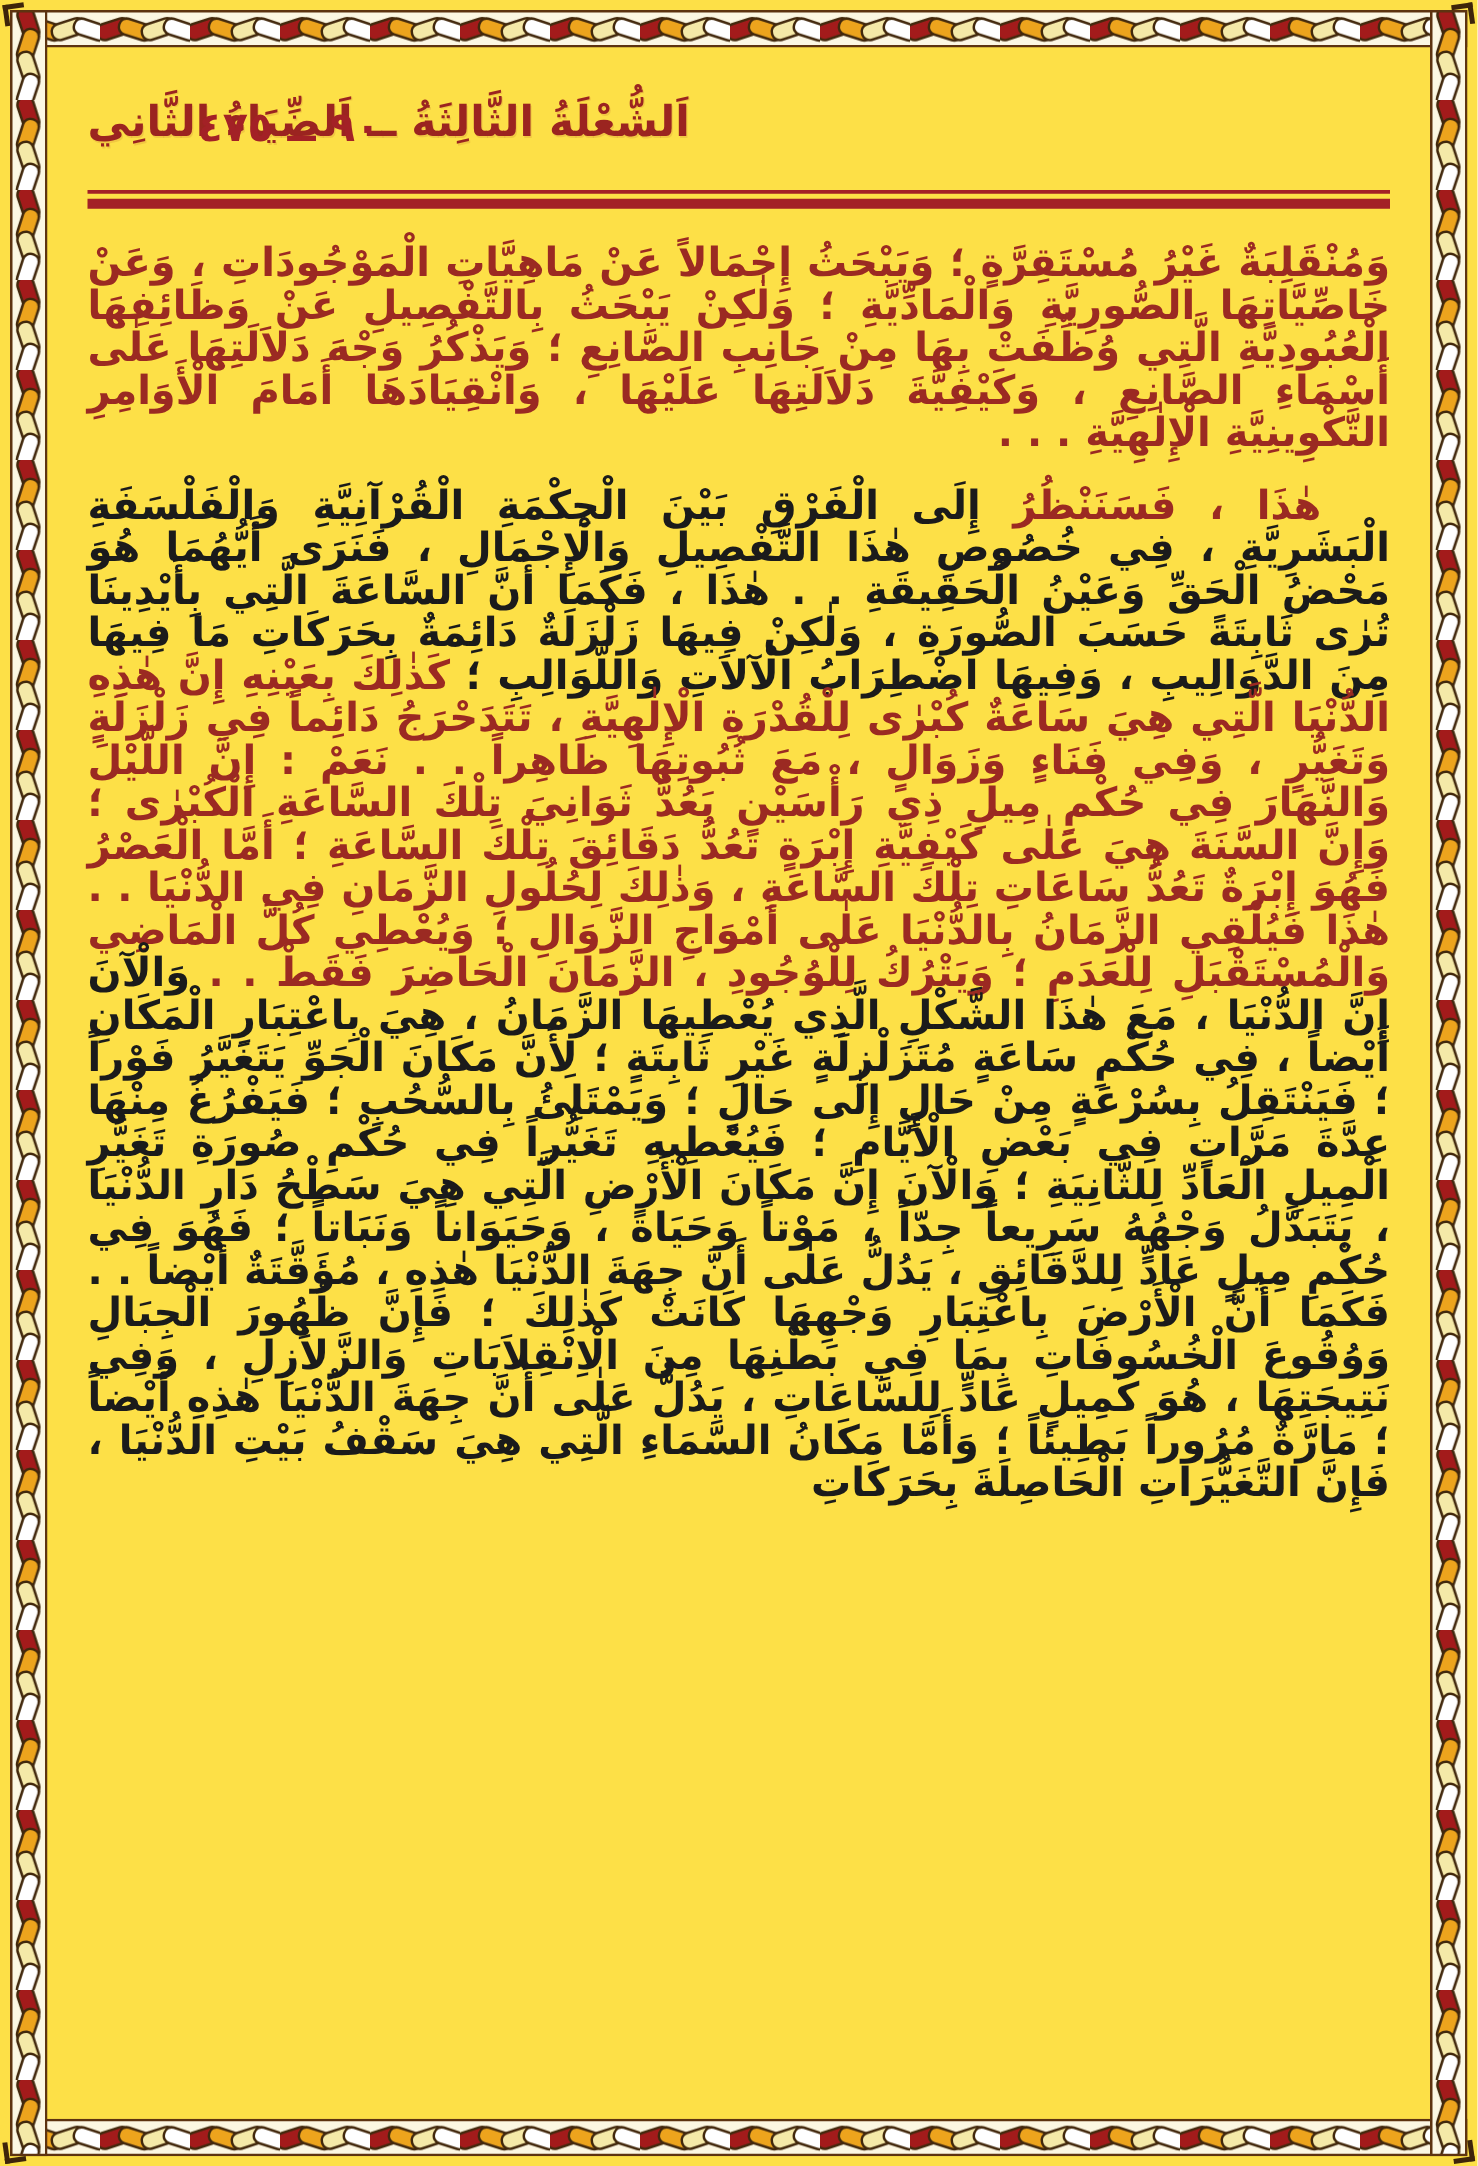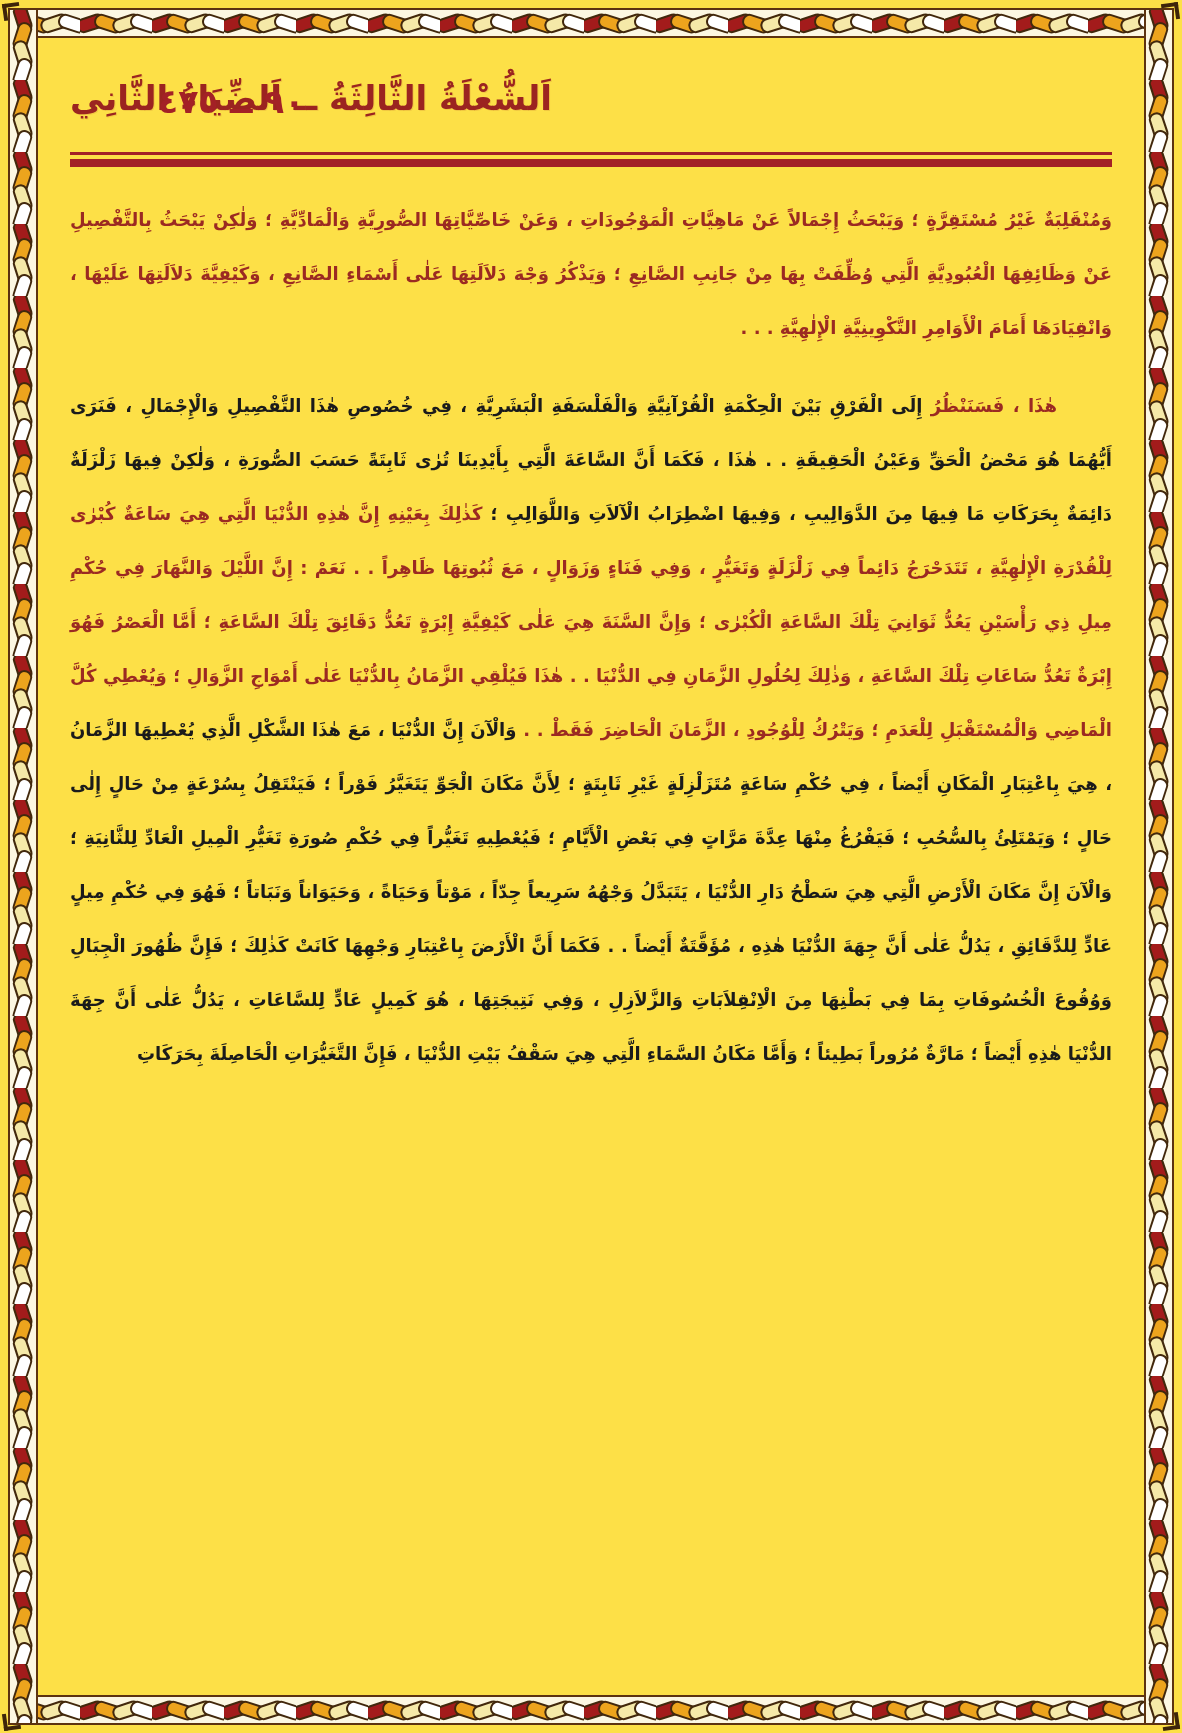--- a/index.html
+++ b/index.html
@@ -38,22 +38,22 @@
     color:#9b2420;font-weight:bold;font-size:34px;
     padding-top:6px;
     text-shadow:1px 1px 0 rgba(155,36,32,0.12);
     white-space:nowrap;
   }
   .rule-thin{height:3px;background:#a32126;margin-top:14px;}
   .rule-thick{height:8px;background:#a32126;margin-top:4px;}
 
   #body-text{
     margin-top:26px;
-    font-size:18px;
-    line-height:54px;
+    font-size:32px;
+    line-height:34px;
     text-align:justify;
     color:#1b1b1b;
   }
   #body-text p{margin:0;}
   #body-text p.indented{text-indent:55px;margin-top:24px;}
   .seg.red{color:#9b2a22;font-weight:bold;}
   .seg.black{color:#1b1b1b;font-weight:bold;}
 </style>
 </head>
 <body>

